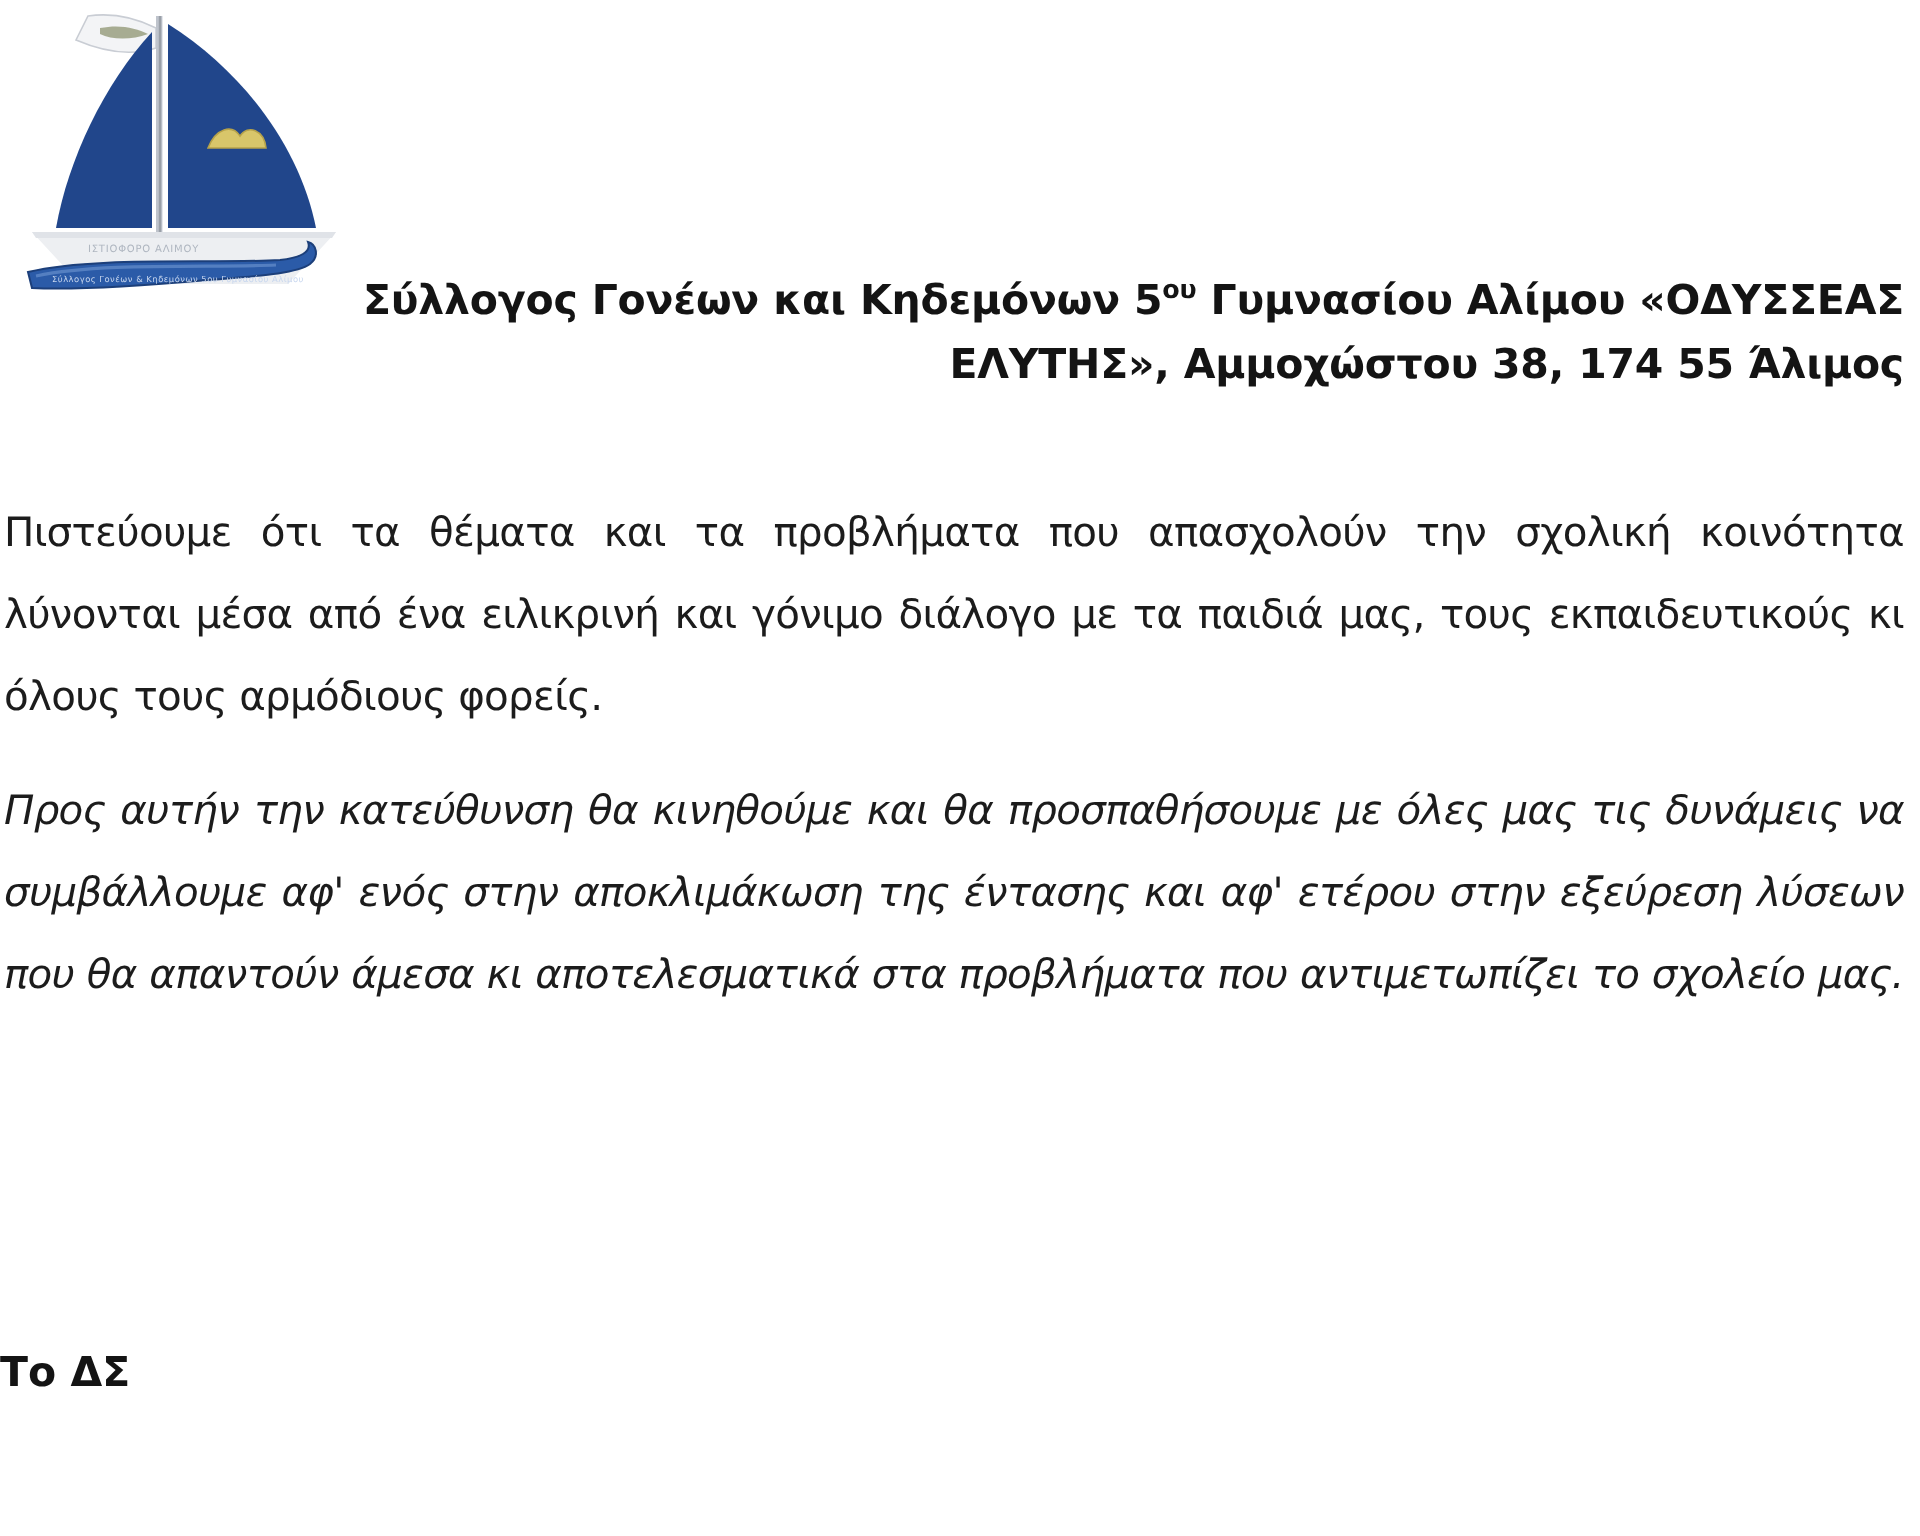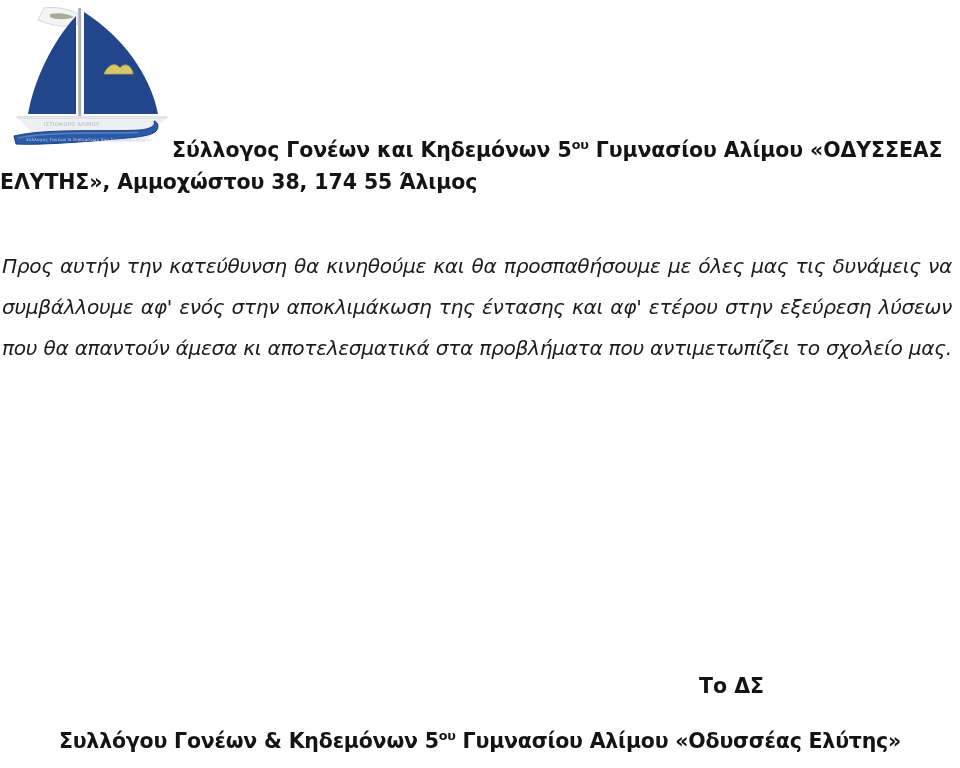--- a/index.html
+++ b/index.html
@@ -40,20 +40,21 @@
     left: 0;
     top: 134px;
     width: 952px;
     font-family: "DejaVu Sans", "Liberation Sans", sans-serif;
     font-weight: bold;
     font-size: 20.5px;
     line-height: 32px;
     letter-spacing: -0.1px;
     color: #141414;
     text-indent: 172px;
+    text-align: right;
   }
   .letterhead sup {
     font-size: 0.62em;
     vertical-align: super;
     line-height: 0;
     font-weight: bold;
   }
 
   .datearea {
     position: absolute;
@@ -89,21 +90,21 @@
   .para.p1 { text-indent: 10px; margin-bottom: 16px; }
   .para.p2 { margin-bottom: 16px; }
   .para.p3 { margin-bottom: 0; font-style: italic; }
 
   
   .sig-board {
     position: absolute;
     left: 0;
     top: 672px;
     width: 764px;
-    text-align: right;
+    text-align: left;
     font-family: "DejaVu Sans", "Liberation Sans", sans-serif;
     font-weight: bold;
     font-size: 20.5px;
     line-height: 28px;
     color: #141414;
   }
   .sig-name {
     position: absolute;
     left: 0;
     top: 726px;
@@ -151,20 +152,20 @@
                C 62 141, 26 143, 8 142 Z" fill="#2B5BA8" stroke="#1C3F7A" stroke-width="1"></path>
       <path d="M10 136 C 44 129, 98 132, 130 130.5" stroke="#5C86C6" stroke-width="1.6" fill="none" opacity="0.85"></path>
       <text x="18" y="139" font-family="'DejaVu Sans',sans-serif" font-size="4.2" fill="#C7D6EE" letter-spacing="0.25">Σύλλογος Γονέων &amp; Κηδεμόνων 5ου Γυμνασίου Αλίμου</text>
     </svg>
   </div>
 
   <div class="letterhead"><span>Σύλλογος Γονέων και Κηδεμόνων 5</span><sup>ου</sup><span> Γυμνασίου Αλίμου «ΟΔΥΣΣΕΑΣ ΕΛΥΤΗΣ», Αμμοχώστου 38, 174 55 Άλιμος</span></div>
 
 
   <div class="body-block">
+    <p class="para p2">Πιστεύουμε ότι τα θέματα και τα προβλήματα που απασχολούν την σχολική κοινότητα λύνονται μέσα από ένα ειλικρινή και γόνιμο διάλογο με τα παιδιά μας, τους εκπαιδευτικούς κι όλους τους αρμόδιους φορείς.</p>
     <p class="para p3">Προς αυτήν την κατεύθυνση θα κινηθούμε και θα προσπαθήσουμε με όλες μας τις δυνάμεις να συμβάλλουμε αφ' ενός στην αποκλιμάκωση της έντασης και αφ' ετέρου στην εξεύρεση λύσεων που θα απαντούν άμεσα κι αποτελεσματικά στα  προβλήματα που αντιμετωπίζει το σχολείο μας.</p>
   </div>
 
   <div class="sig-board">Το ΔΣ</div>
 
-  <div class="sig-name"><span>Συλλόγου Γονέων &amp; Κηδεμόνων 5</span><sup>ου</sup><span> Γυμνασίου Αλίμου «Οδυσσέας Ελύτης»</span></div>
 
 </div>
 
 </body></html>

